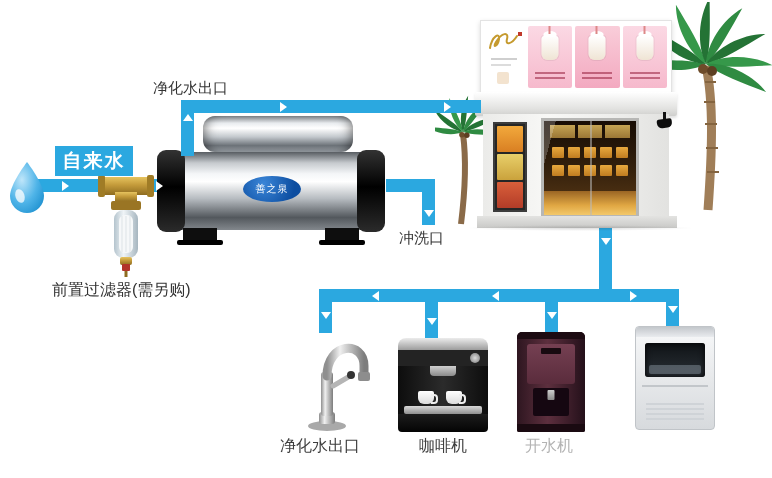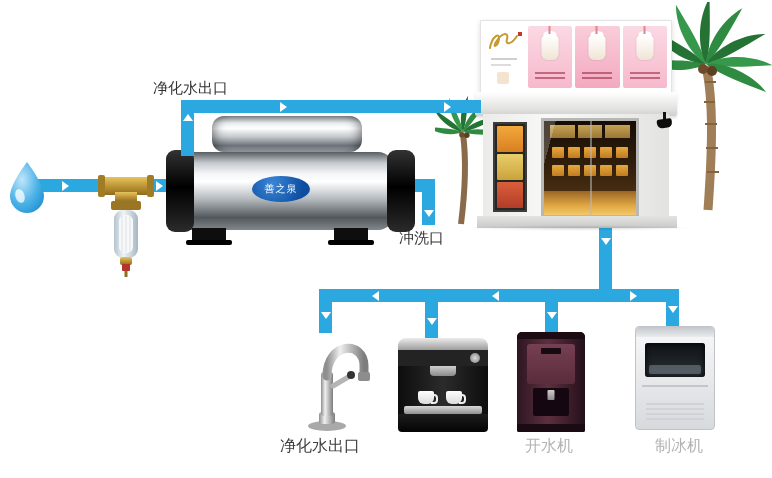--- a/index.html
+++ b/index.html
@@ -25,21 +25,21 @@
   .app-lbl.dark{color:#3d3d3d;}
   .app-lbl.gray{color:#b3b3b3;}
 
   
   .drop-icon{position:absolute;left:6px;top:160px;width:42px;height:54px;z-index:2;}
 
   
   .prefilter{position:absolute;left:98px;top:168px;width:56px;height:114px;z-index:2;}
 
   
-  .purifier{position:absolute;left:166px;top:114px;width:249px;height:132px;z-index:2;}
+  .purifier{position:absolute;left:157px;top:114px;width:228px;height:132px;z-index:2;}
   .pu-top-cyl{position:absolute;left:46px;top:2px;width:150px;height:36px;border-radius:12px;
     background:linear-gradient(180deg,#83878c 0%,#e9ecef 20%,#ffffff 34%,#c3c8cd 58%,#6d7379 82%,#989ea4 100%);
     box-shadow:inset 10px 0 12px -8px rgba(0,0,0,.5),inset -10px 0 12px -8px rgba(0,0,0,.5);}
   .pu-main-cyl{position:absolute;left:0;top:38px;width:228px;height:78px;border-radius:16px;
     background:linear-gradient(180deg,#585d62 0%,#c6cace 14%,#f4f6f8 28%,#ffffff 38%,#b6bbc0 60%,#53585d 84%,#82878c 100%);}
   .pu-band{position:absolute;top:36px;width:28px;height:82px;border-radius:9px;
     background:linear-gradient(180deg,#333,#000 45%,#2b2b2b);}
   .pu-band.left{left:0;} .pu-band.right{right:0;}
   .pu-logo{position:absolute;left:86px;top:62px;width:58px;height:26px;border-radius:50%;
     background:radial-gradient(circle at 35% 30%,#3b86d8,#0c4da0 75%);
@@ -183,22 +183,26 @@
       <radialGradient id="dropg" cx="0.35" cy="0.35" r="0.9">
         <stop offset="0" stop-color="#bfe6fa"></stop>
           <stop offset="0.5" stop-color="#4fb4e8"></stop>
           <stop offset="1" stop-color="#0e85c8"></stop>
       </radialGradient>
     </defs>
     <path d="M21,2 C21,2 4,24 4,36 a17,17 0 0 0 34,0 C38,24 21,2 21,2 Z" fill="url(#dropg)"></path>
     <ellipse cx="14" cy="36" rx="4.5" ry="7" fill="rgba(255,255,255,0.75)" transform="rotate(-18 14 36)"></ellipse>
   </svg>
 
+  <div class="tap-badge">
+    <span>自来水</span>
+  </div>
   <div class="lbl" style="left:153px;top:79px;">净化水出口</div>
   <div class="lbl" style="left:399px;top:229px;">冲洗口</div>
+  <div class="lbl small" style="left:52px;top:280px;">前置过滤器(需另购)</div>
 
   <svg class="prefilter" viewBox="0 0 56 114">
     <defs>
       <linearGradient id="brass" x1="0" y1="0" x2="0" y2="1">
         <stop offset="0" stop-color="#e6c35e"></stop>
           <stop offset="0.45" stop-color="#c39a3a"></stop>
           <stop offset="1" stop-color="#8e6c20"></stop>
       </linearGradient>
       <linearGradient id="bowlg" x1="0" y1="0" x2="1" y2="0">
         <stop offset="0" stop-color="#aebfc9"></stop>
@@ -368,16 +372,16 @@
   <div class="ice">
     <div class="ic-top"></div>
     <div class="ic-opening">
       <div class="ic-glow"></div>
     </div>
     <div class="ic-seam"></div>
     <div class="ic-vents"></div>
   </div>
 
   <div class="app-lbl dark" style="left:260px;">净化水出口</div>
+  <div class="app-lbl dark" style="left:383px;">咖啡机</div>
   <div class="app-lbl gray" style="left:489px;font-family:Liberation Mono, monospace;">开水机</div>
-  <div class="app-lbl gray" style="left:619px;">制冰机</div>
 
 </div>
 
 </body></html>

